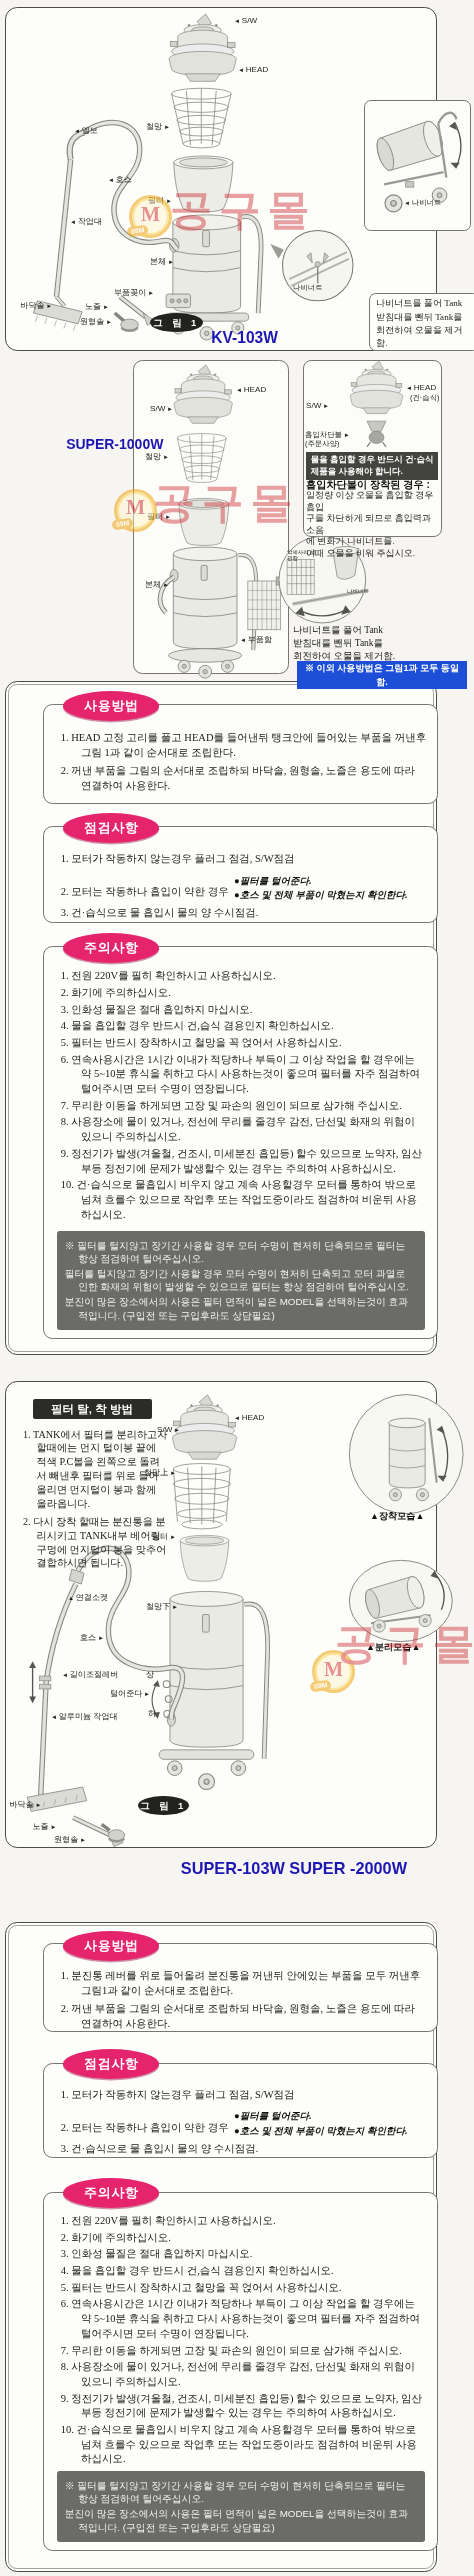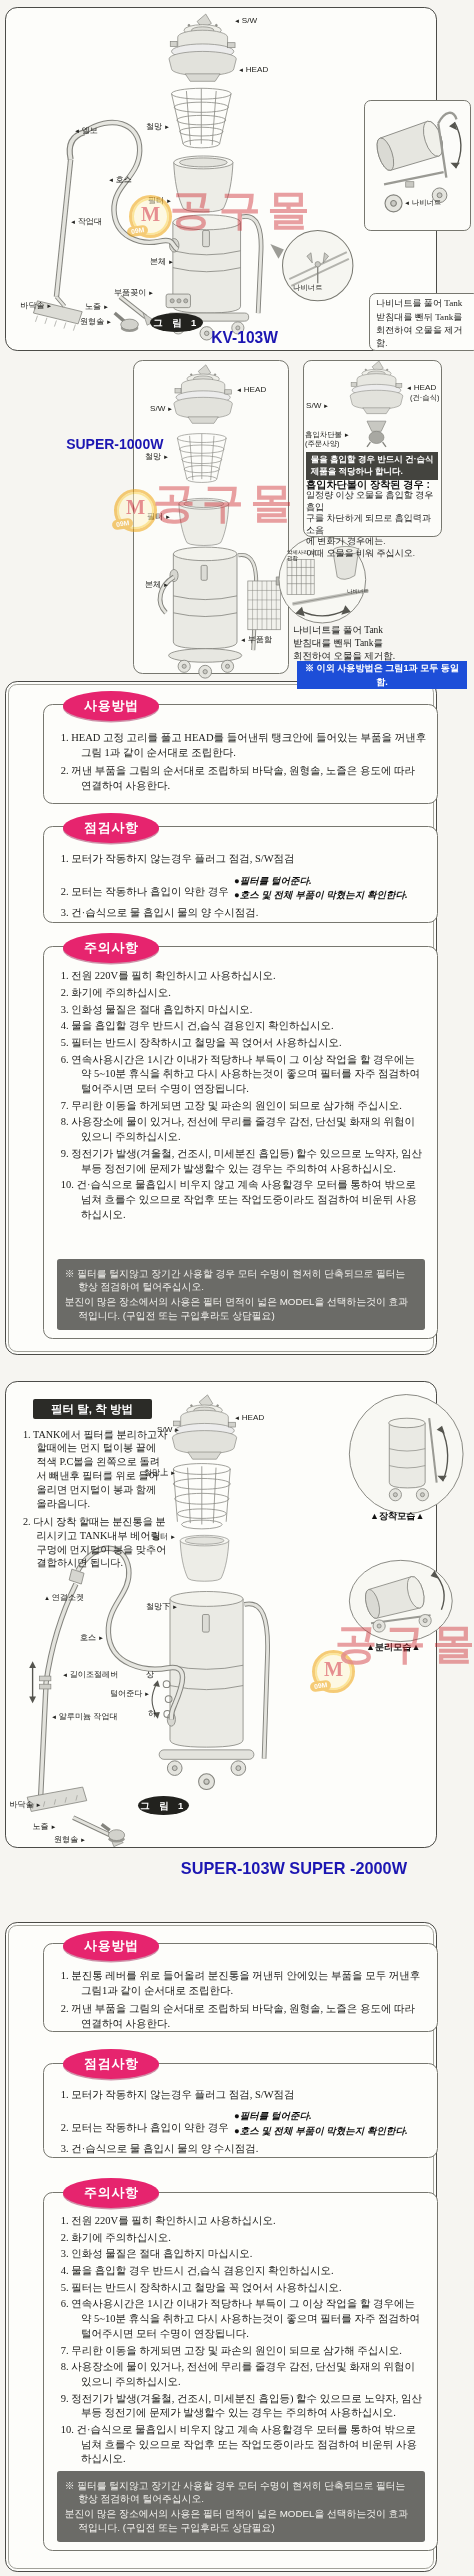--- a/index.html
+++ b/index.html
@@ -256,27 +256,27 @@
   <span class="lbl ar-r" style="left:306px;top:401px">S/W</span>
   <span class="lbl ar-l" style="left:406px;top:383px">HEAD</span>
   <span class="lbl sm" style="left:410px;top:394px">(건·습식)</span>
   <span class="lbl sm ar-r" style="left:305px;top:431px">흡입차단볼</span>
   <span class="lbl sm" style="left:305px;top:440px">(주문사양)</span>
   <span class="lbl tiny" style="left:287px;top:550px;width:30px">악세사리 보관함</span>
   <span class="lbl tiny" style="left:347px;top:589px;width:27px">나비너트</span>
 
   <div class="blackcap" style="left:306px;top:452px;width:123px">
     <div>물을 흡입할 경우 반드시 건·습식</div>
-    <div>제품을 적당하나 합니다.</div>
+    <div>제품을 사용해야 합니다.</div>
   </div>
   <div class="balltitle" style="left:306px;top:478px">흡입차단볼이 장착된 경우 :</div>
   <div class="balltext" style="left:306px;top:490px;width:133px">
     <div>일정량 이상 오물을 흡입할 경우 흡입</div>
     <div>구를 차단하게 되므로 흡입력과 소음</div>
-    <div>에 변화가 경우에는.</div>
+    <div>에 변화가 나비너트를.</div>
     <div>이때 오물을 비워 주십시오.</div>
   </div>
   <div class="inscap" style="left:293px;top:624px">
     <div class="capline">나비너트를 풀어 Tank</div>
     <div class="capline">받침대를 뺀뒤 Tank를</div>
     <div class="capline">회전하여 오물을 제거함.</div>
   </div>
   <div class="strip" style="left:297px;top:661px;width:156px">※ 이외 사용방법은 그림1과 모두 동일함.</div>
 
   <div class="wm" style="left:114px;top:467px;width:203px;height:74px">
@@ -312,20 +312,21 @@
       <div class="item" style="margin:2px 0">3. 인화성 물질은 절대 흡입하지 마십시오.</div>
       <div class="item" style="margin:2px 0">4. 물을 흡입할 경우 반드시 건,습식 겸용인지 확인하십시오.</div>
       <div class="item" style="margin:2px 0">5. 필터는 반드시 장착하시고 철망을 꼭 얹어서 사용하십시오.</div>
       <div class="item" style="margin:2px 0">6. 연속사용시간은 1시간 이내가 적당하나 부득이 그 이상 작업을 할 경우에는 약 5~10분 휴식을 취하고 다시 사용하는것이 좋으며 필터를 자주 점검하여 털어주시면 모터 수명이 연장됩니다.</div>
       <div class="item" style="margin:2px 0">7. 무리한 이동을 하게되면 고장 및 파손의 원인이 되므로 삼가해 주십시오.</div>
       <div class="item" style="margin:2px 0">8. 사용장소에 물이 있거나, 전선에 무리를 줄경우 감전, 단선및 화재의 위험이 있으니 주의하십시오.</div>
       <div class="item" style="margin:2px 0">9. 정전기가 발생(겨울철, 건조시, 미세분진 흡입등) 할수 있으므로 노약자, 임산부등 정전기에 문제가 발생할수 있는 경우는 주의하여 사용하십시오.</div>
       <div class="item" style="margin:2px 0">10. 건·습식으로 물흡입시 비우지 않고 계속 사용할경우 모터를 통하여 밖으로 넘쳐 흐를수 있으므로 작업후 또는 작업도중이라도 점검하여 비운뒤 사용하십시오.</div>
       <div class="notebox">
         <div class="np">※ 필터를 털지않고 장기간 사용할 경우 모터 수명이 현저히 단축되므로 필터는 항상 점검하여 털어주십시오.</div>
+        <div class="np">필터를 털지않고 장기간 사용할 경우 모터 수명이 현저히 단축되고 모터 과열로 인한 화재의 위험이 발생할 수 있으므로 필터는 항상 점검하여 털어주십시오.</div>
         <div class="np">분진이 많은 장소에서의 사용은 필터 면적이 넓은 MODEL을 선택하는것이 효과적입니다. (구입전 또는 구입후라도 상담필요)</div>
       </div>
     </div>
   </div>
 
   <div class="panel" style="top:1381px;height:467px"></div>
   <div class="titlebox" style="left:32.5px;top:1399px;width:119px;height:20.3px">필터 탈, 착 방법</div>
   <div class="steps" style="left:23px;top:1423px;width:145px">
     <div class="item">1. TANK에서 필터를 분리하고자 할때에는 먼지 털이봉 끝에 적색 P.C볼을 왼쪽으로 돌려서 빼낸후 필터를 위로 들어 올리면 먼지털이 봉과 함께 올라옵니다.</div>
     <div class="item">2. 다시 장착 할때는 분진통을 분리시키고 TANK내부 베어링 구멍에 먼지털이 봉을 맞추어 결합하시면 됩니다.</div>
@@ -403,21 +404,21 @@
     <use href="#caster" transform="translate(628,354)"></use>
     <path d="M642,284 C656,300 660,318 652,338" stroke="#55554f" stroke-width="2" fill="none"></path>
     <polygon points="642,280 636,288 648,292" fill="#55554f"></polygon>
   </svg>
 
   <span class="lbl ar-r" style="left:157px;top:1425px">S/W</span>
   <span class="lbl ar-l" style="left:234px;top:1413px">HEAD</span>
   <span class="lbl ar-r" style="left:144px;top:1468px">철망上</span>
   <span class="lbl ar-r" style="left:152px;top:1532px">필터</span>
   <span class="lbl ar-r" style="left:146px;top:1602px">철망下</span>
-  <span class="lbl ar-u" style="left:44px;top:1593px">연결소켓</span>
+  <span class="lbl ar-u" style="left:68px;top:1593px">연결소켓</span>
   <span class="lbl ar-r" style="left:80px;top:1633px">호스</span>
   <span class="lbl ar-l" style="left:62px;top:1670px">길이조절레버</span>
   <span class="lbl ar-l" style="left:51px;top:1712px">알루미늄 작업대</span>
   <span class="lbl ar-r" style="left:110px;top:1689px">털어준다</span>
   <span class="lbl" style="left:146px;top:1670px">상</span>
   <span class="lbl" style="left:148px;top:1709px">하</span>
   <span class="lbl ar-r" style="left:9.5px;top:1800px">바닥솔</span>
   <span class="lbl ar-r" style="left:32.5px;top:1822px">노즐</span>
   <span class="lbl ar-r" style="left:54px;top:1835px">원형솔</span>
   <div class="inscaption" style="left:370px;top:1510px;width:74px">▲장착모습▲</div>

